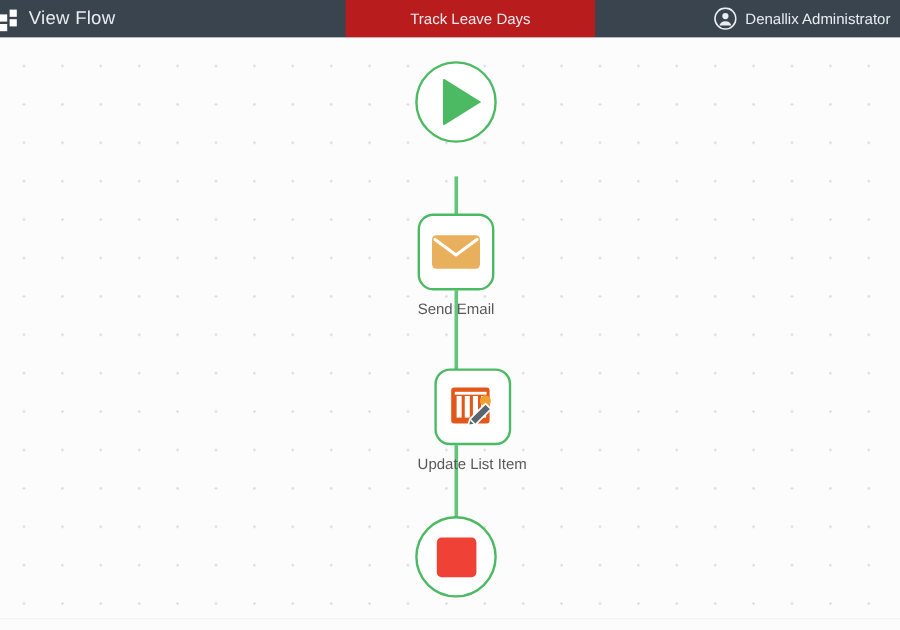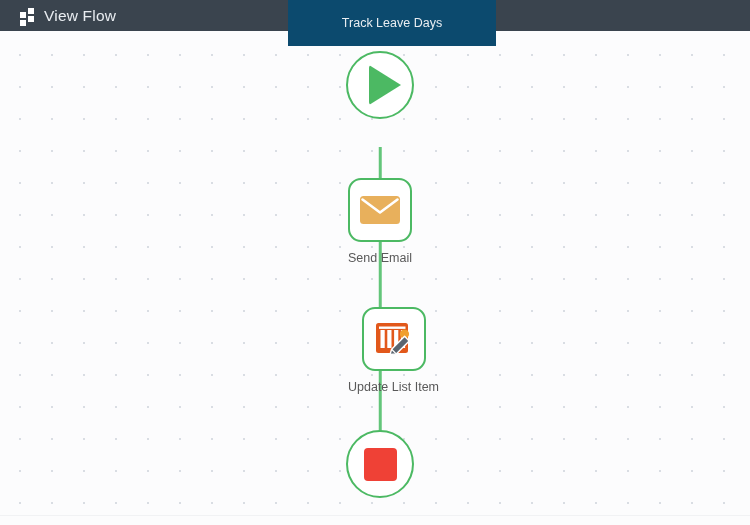--- a/index.html
+++ b/index.html
@@ -30,21 +30,21 @@
     height: 31px;
     background: #3a444e;
     display: flex;
     align-items: stretch;
     z-index: 20;
   }
   .header-left {
     display: flex;
     align-items: center;
     width: 288px;
-    padding-left: 20px;
+    padding-left: 0;
     box-sizing: border-box;
     background: #3a444e;
   }
   .logo-grid {
     width: 15px;
     height: 15px;
     position: relative;
     flex: 0 0 auto;
     margin-right: 9px;
     margin-top: -1px;
@@ -67,28 +67,28 @@
     letter-spacing: 0.2px;
     line-height: 31px;
     white-space: nowrap;
   }
 
   .header-tabs {
     display: flex;
     align-items: stretch;
   }
   .tab {
-    background: #0c4a6e;
+    background: #b91c1c;
     color: #e9edf1;
     font-size: 12.5px;
     display: flex;
     align-items: center;
     justify-content: center;
     width: 208px;
-    height: 46px;
+    height: 31px;
     box-sizing: border-box;
     white-space: nowrap;
   }
 
   .header-right {
     flex: 1 1 auto;
     display: flex;
     align-items: center;
     justify-content: flex-end;
     padding-right: 8px;
@@ -235,20 +235,30 @@
       </span>
       <span class="app-title">View Flow</span>
     </div>
 
     <div class="header-tabs">
       <div class="tab">
         <span>Track Leave Days</span>
       </div>
     </div>
 
+    <div class="header-right">
+      <div class="user-chip">
+        <svg class="avatar-icon" viewBox="0 0 24 24">
+          <circle cx="12" cy="12" r="11" fill="none" stroke="#e9edf1" stroke-width="1.7"></circle>
+          <circle cx="12" cy="9.3" r="3.3" fill="#e9edf1"></circle>
+          <path d="M5.6 19.2a6.8 6.8 0 0 1 12.8 0z" fill="#e9edf1"></path>
+        </svg>
+        <span>Denallix Administrator</span>
+      </div>
+    </div>
 
   </div>
 
   <div class="canvas">
 
     <div class="flow">
 
       <div class="connector" style="left:380px; top:116px; height:46px;"></div>
       <div class="arrowhead" style="left:380px; top:158px;"></div>
 

